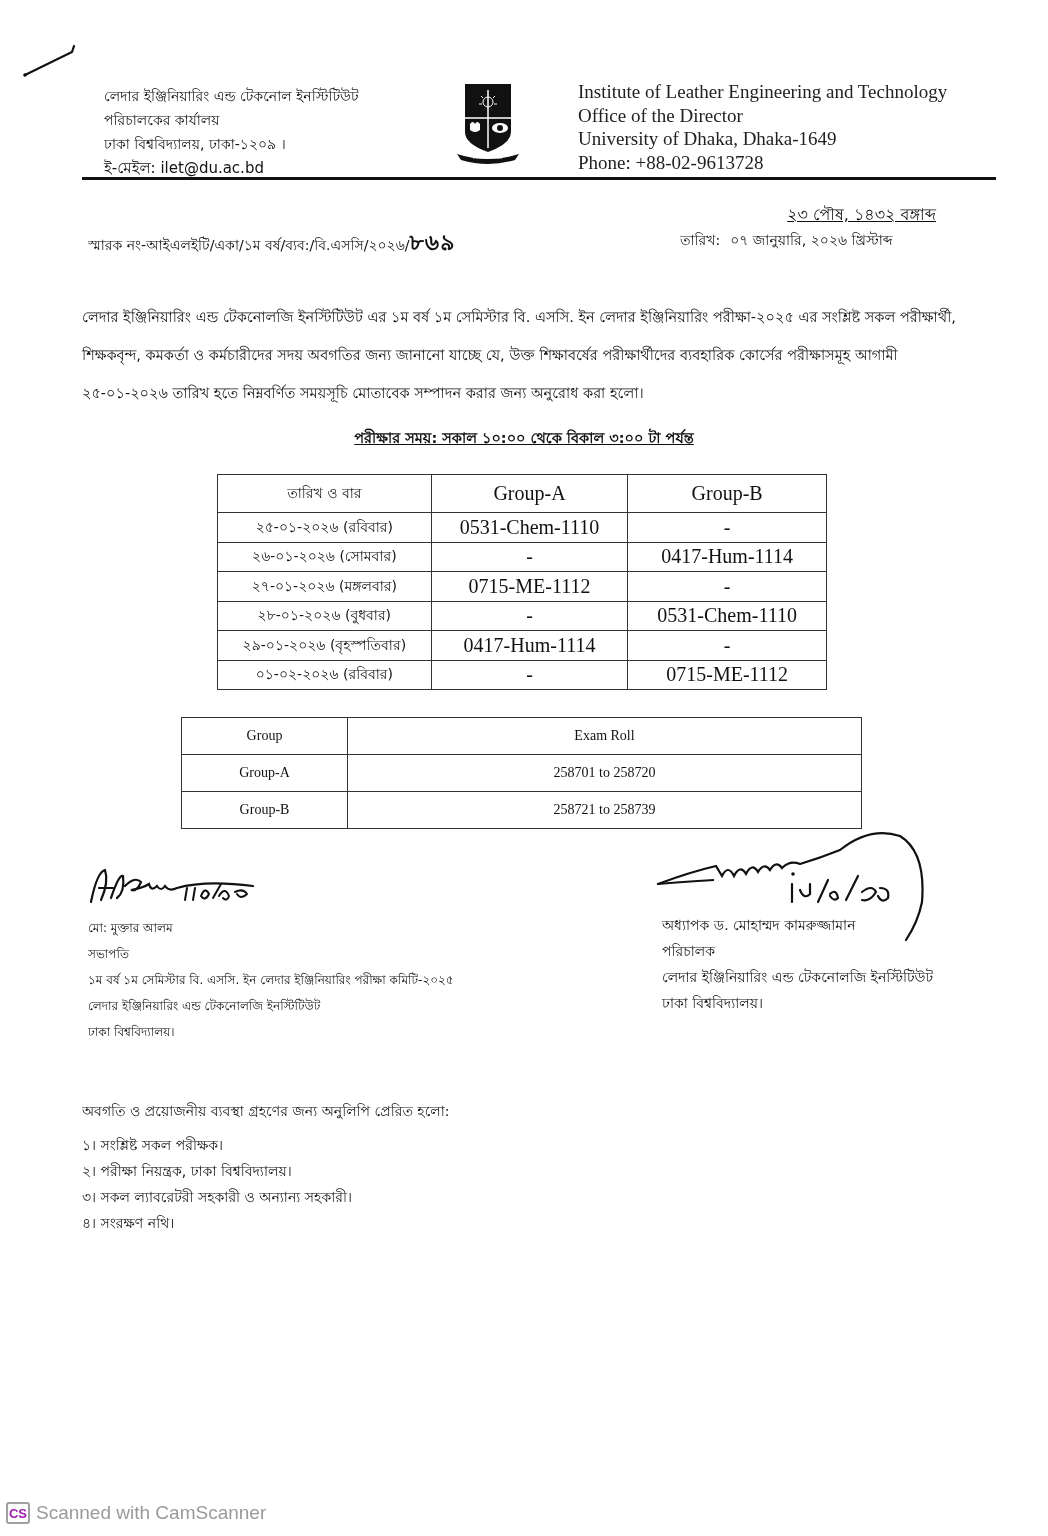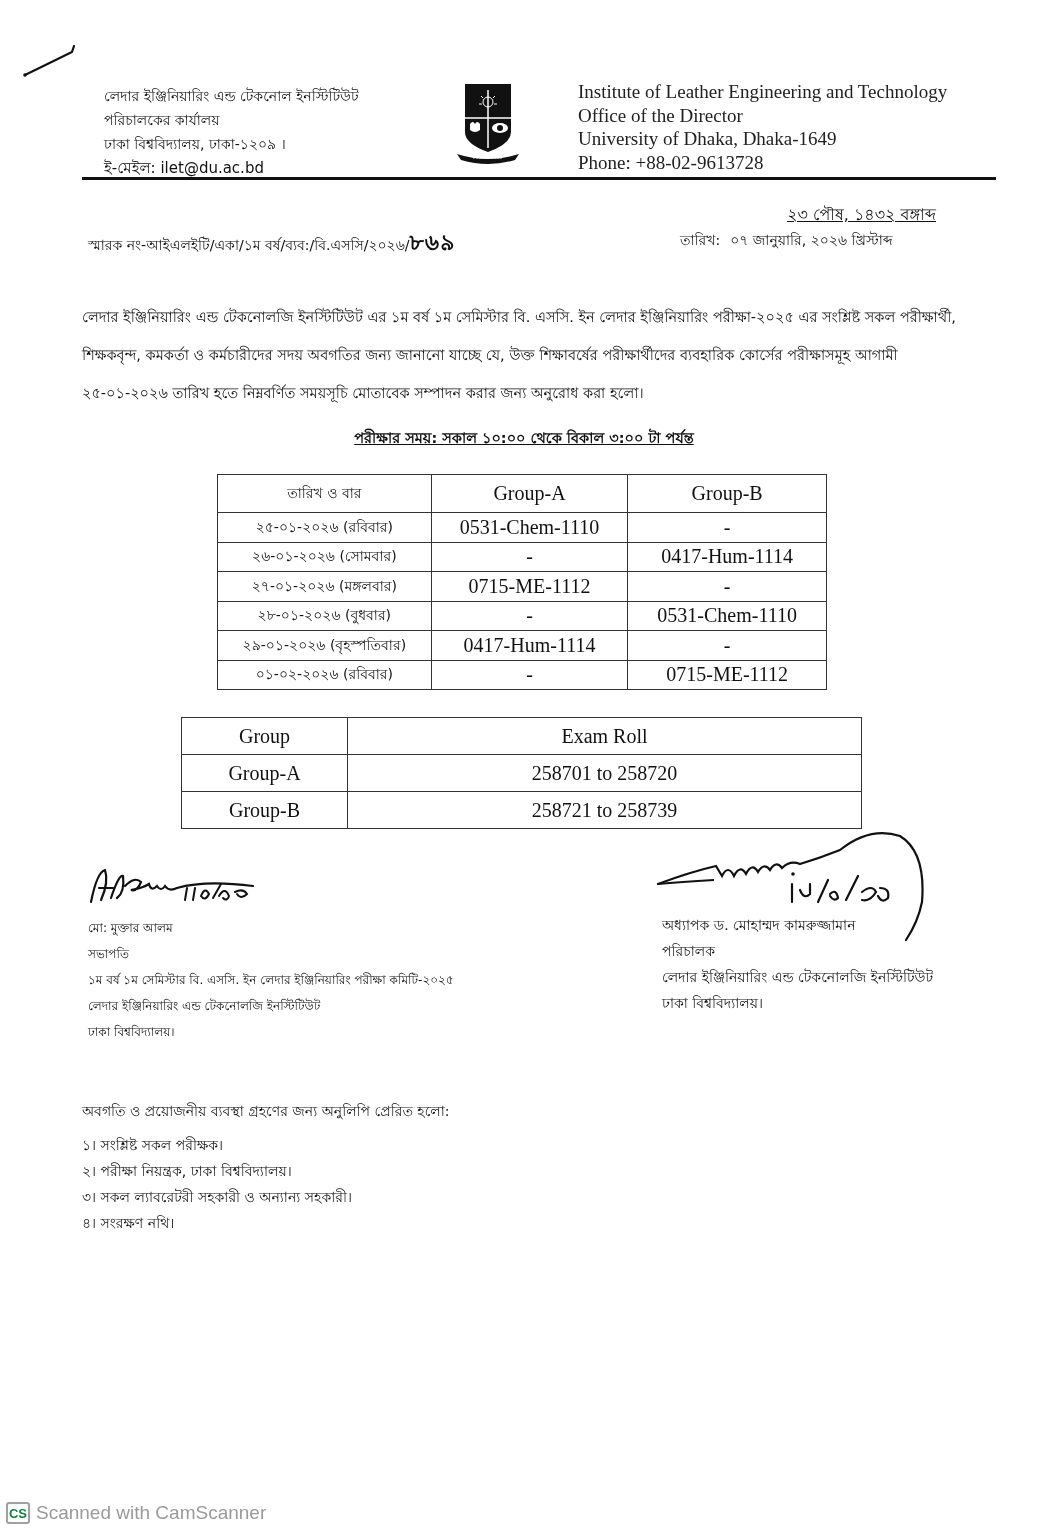--- a/index.html
+++ b/index.html
@@ -39,39 +39,39 @@
     #schedule-table { left: 217px; top: 474px; width: 610px; }
     #schedule-table td, #schedule-table th { border: 1.4px solid #333; text-align: center; font-weight: normal; }
     #schedule-table th { height: 38px; }
     #schedule-table td { height: 29.5px; }
     #schedule-table .c1 { width: 214px; font-size: 14px; }
     #schedule-table .c2 { width: 197px; font-family: "Liberation Serif", serif; font-size: 20px; }
     #schedule-table .c3 { width: 199px; font-family: "Liberation Serif", serif; font-size: 20px; }
 
     
     #roll-table { left: 181px; top: 717px; width: 681px; }
-    #roll-table td, #roll-table th { border: 1.4px solid #333; text-align: center; font-weight: normal; font-family: "Liberation Serif", serif; font-size: 20px; height: 37px; }
+    #roll-table td, #roll-table th { border: 1.4px solid #333; text-align: center; font-weight: normal; font-family: "Liberation Serif", serif; font-size: 14px; height: 37px; }
     #roll-table .r1 { width: 166px; }
 
     
     #sig-left { left: 85px; top: 862px; width: 190px; height: 55px; }
     #left-sign-block { left: 88px; top: 915px; }
     #left-sign-block div { font-size: 12px; line-height: 26px; }
     #sig-right { left: 650px; top: 822px; width: 290px; height: 120px; }
     #right-sign-block { left: 662px; top: 912px; }
     #right-sign-block div { font-size: 14px; line-height: 26px; }
 
     
     #dist { left: 82px; top: 1103px; }
     #dist .head { font-size: 14px; margin-bottom: 12px; }
     #dist .item { font-size: 14px; line-height: 26px; }
 
     
     #watermark { left: 6px; top: 1502px; display: flex; align-items: center; gap: 6px; color: #9a9a9a; font-family: "Liberation Sans", sans-serif; font-size: 19px; }
-    #cs-icon { width: 24px; height: 22px; border: 2px solid #a0a0a0; border-radius: 3px; font-size: 13px; font-weight: bold; color: #15803d; display: flex; align-items: center; justify-content: center; line-height: 1; }
+    #cs-icon { width: 24px; height: 22px; border: 2px solid #a0a0a0; border-radius: 3px; font-size: 13px; font-weight: bold; color: #a21caf; display: flex; align-items: center; justify-content: center; line-height: 1; }
   </style>
 </head>
 <body>
 
 <svg id="corner-mark" class="abs" viewBox="0 0 60 40">
   <path d="M5 35 L52 12 L54 6" stroke="#111" stroke-width="2.2" fill="none" stroke-linecap="round"></path>
   <circle cx="5" cy="35" r="1.8" fill="#111"></circle>
 </svg>
 
 <div id="header-bn" class="abs">

